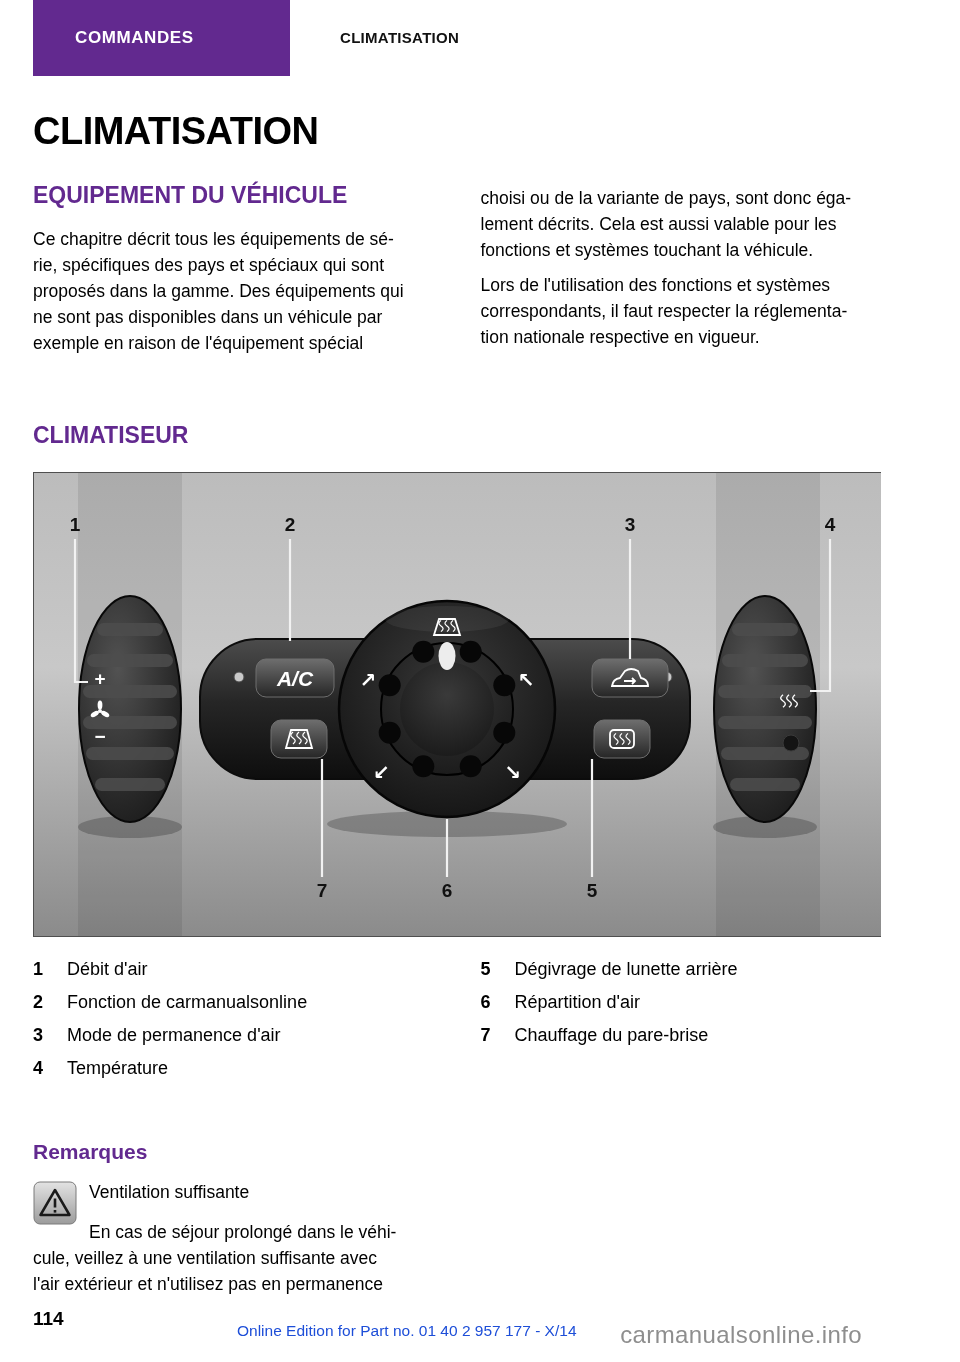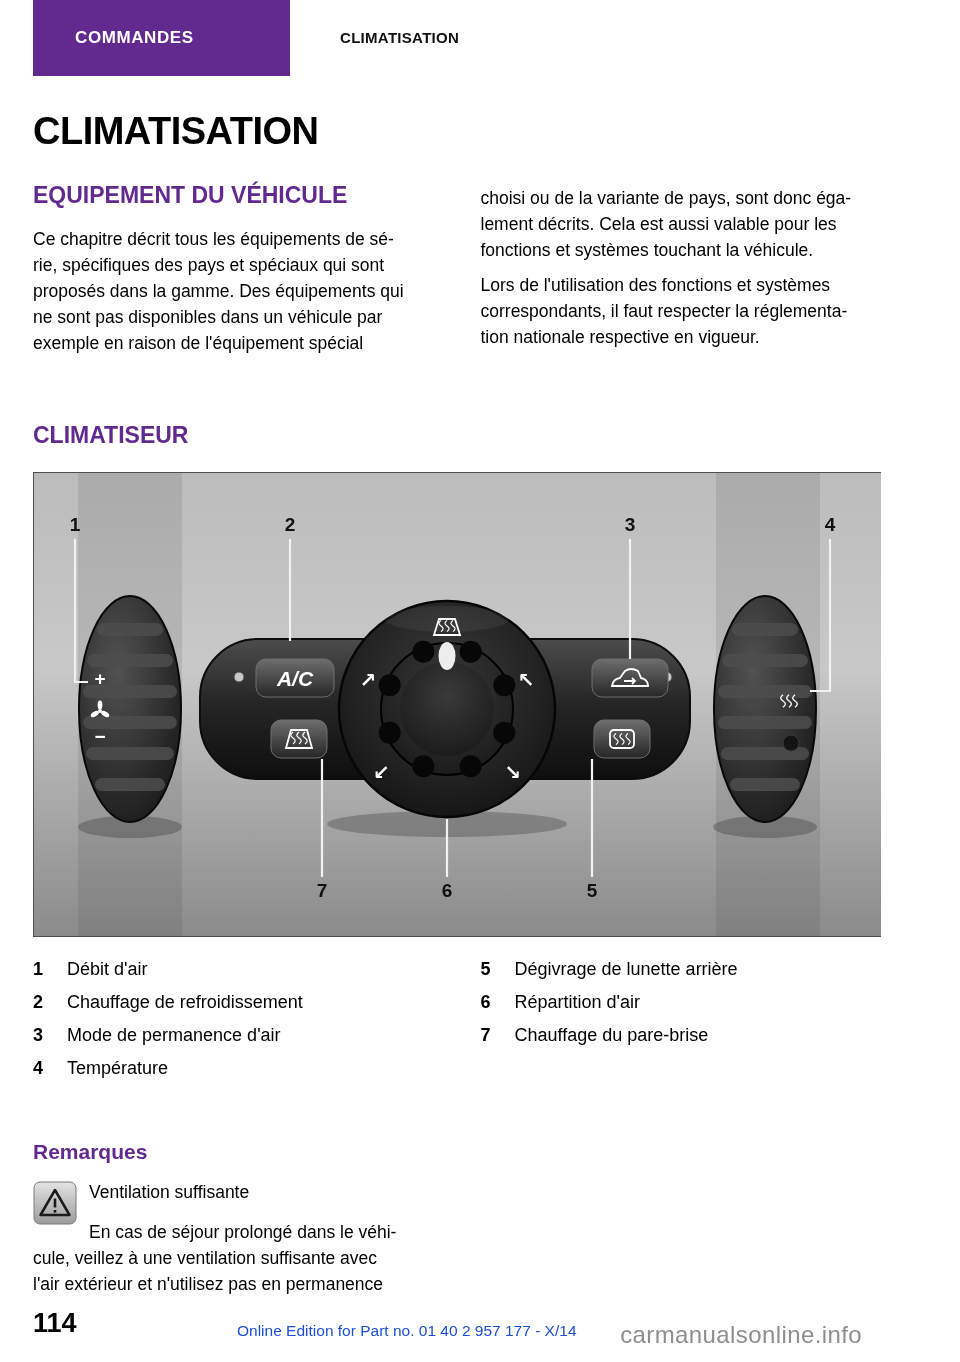--- a/index.html
+++ b/index.html
@@ -30,21 +30,21 @@
 
   .legend{margin-top:16px;}
   .legend-row{display:flex;font-size:18px;line-height:33px;}
   .legend-num{width:34px;font-weight:bold;flex:0 0 auto;}
 
   .remarks{margin-top:52px;}
   .remarks .h2{margin-bottom:12px;}
   .note-icon{float:left;width:44px;height:44px;margin:2px 12px 16px 0;}
   .note-title{margin-bottom:14px;}
 
-  .page-number{position:absolute;left:33px;top:1308px;font-size:27px;font-weight:bold;}
+  .page-number{position:absolute;left:33px;top:1308px;font-size:19px;font-weight:bold;}
   .edition{position:absolute;left:237px;top:1322px;font-size:15.5px;color:#1d4ed8;}
   .watermark{position:absolute;right:19px;top:1321px;font-size:24px;color:#8e8e8e;letter-spacing:.4px;}
 
   
   .co{font-weight:bold;font-size:19px;fill:#111;text-anchor:middle;font-family:"Liberation Sans",sans-serif;}
   .coline{fill:none;stroke:#f2f2f2;stroke-width:2.2;}
   .wicon{stroke:#fff;fill:none;stroke-width:1.8;}
   .aclabel{fill:#fff;font-size:21px;font-weight:bold;font-style:italic;text-anchor:middle;font-family:"Liberation Sans",sans-serif;}
   .knob-sign{fill:#fff;font-size:19px;font-weight:bold;text-anchor:middle;font-family:"Liberation Sans",sans-serif;}
   .ring-arrow{fill:#fff;font-size:20px;font-weight:bold;text-anchor:middle;font-family:"DejaVu Sans",sans-serif;}
@@ -258,21 +258,21 @@
   </figure>
 
   <div class="cols legend">
     <div class="col">
       <div class="legend-row">
         <span class="legend-num">1</span>
         <span class="legend-label">Débit d'air</span>
       </div>
       <div class="legend-row">
         <span class="legend-num">2</span>
-        <span class="legend-label">Chauffage de refroidissement</span>
+        <span class="legend-label">Fonction de carmanualsonline</span>
       </div>
       <div class="legend-row">
         <span class="legend-num">3</span>
         <span class="legend-label">Mode de permanence d'air</span>
       </div>
       <div class="legend-row">
         <span class="legend-num">4</span>
         <span class="legend-label">Température</span>
       </div>
     </div>

